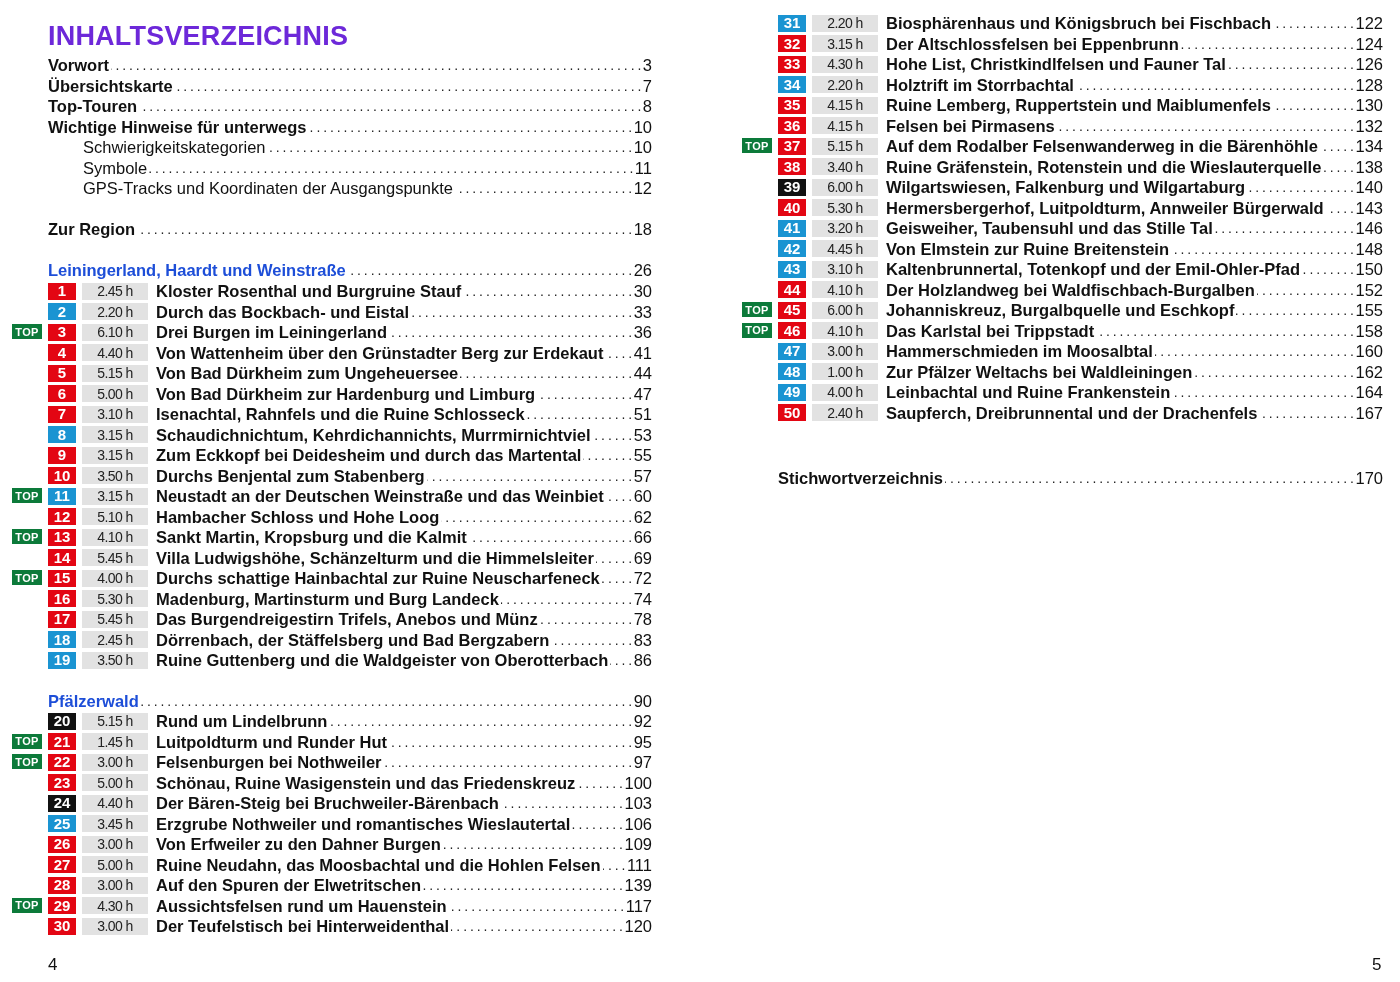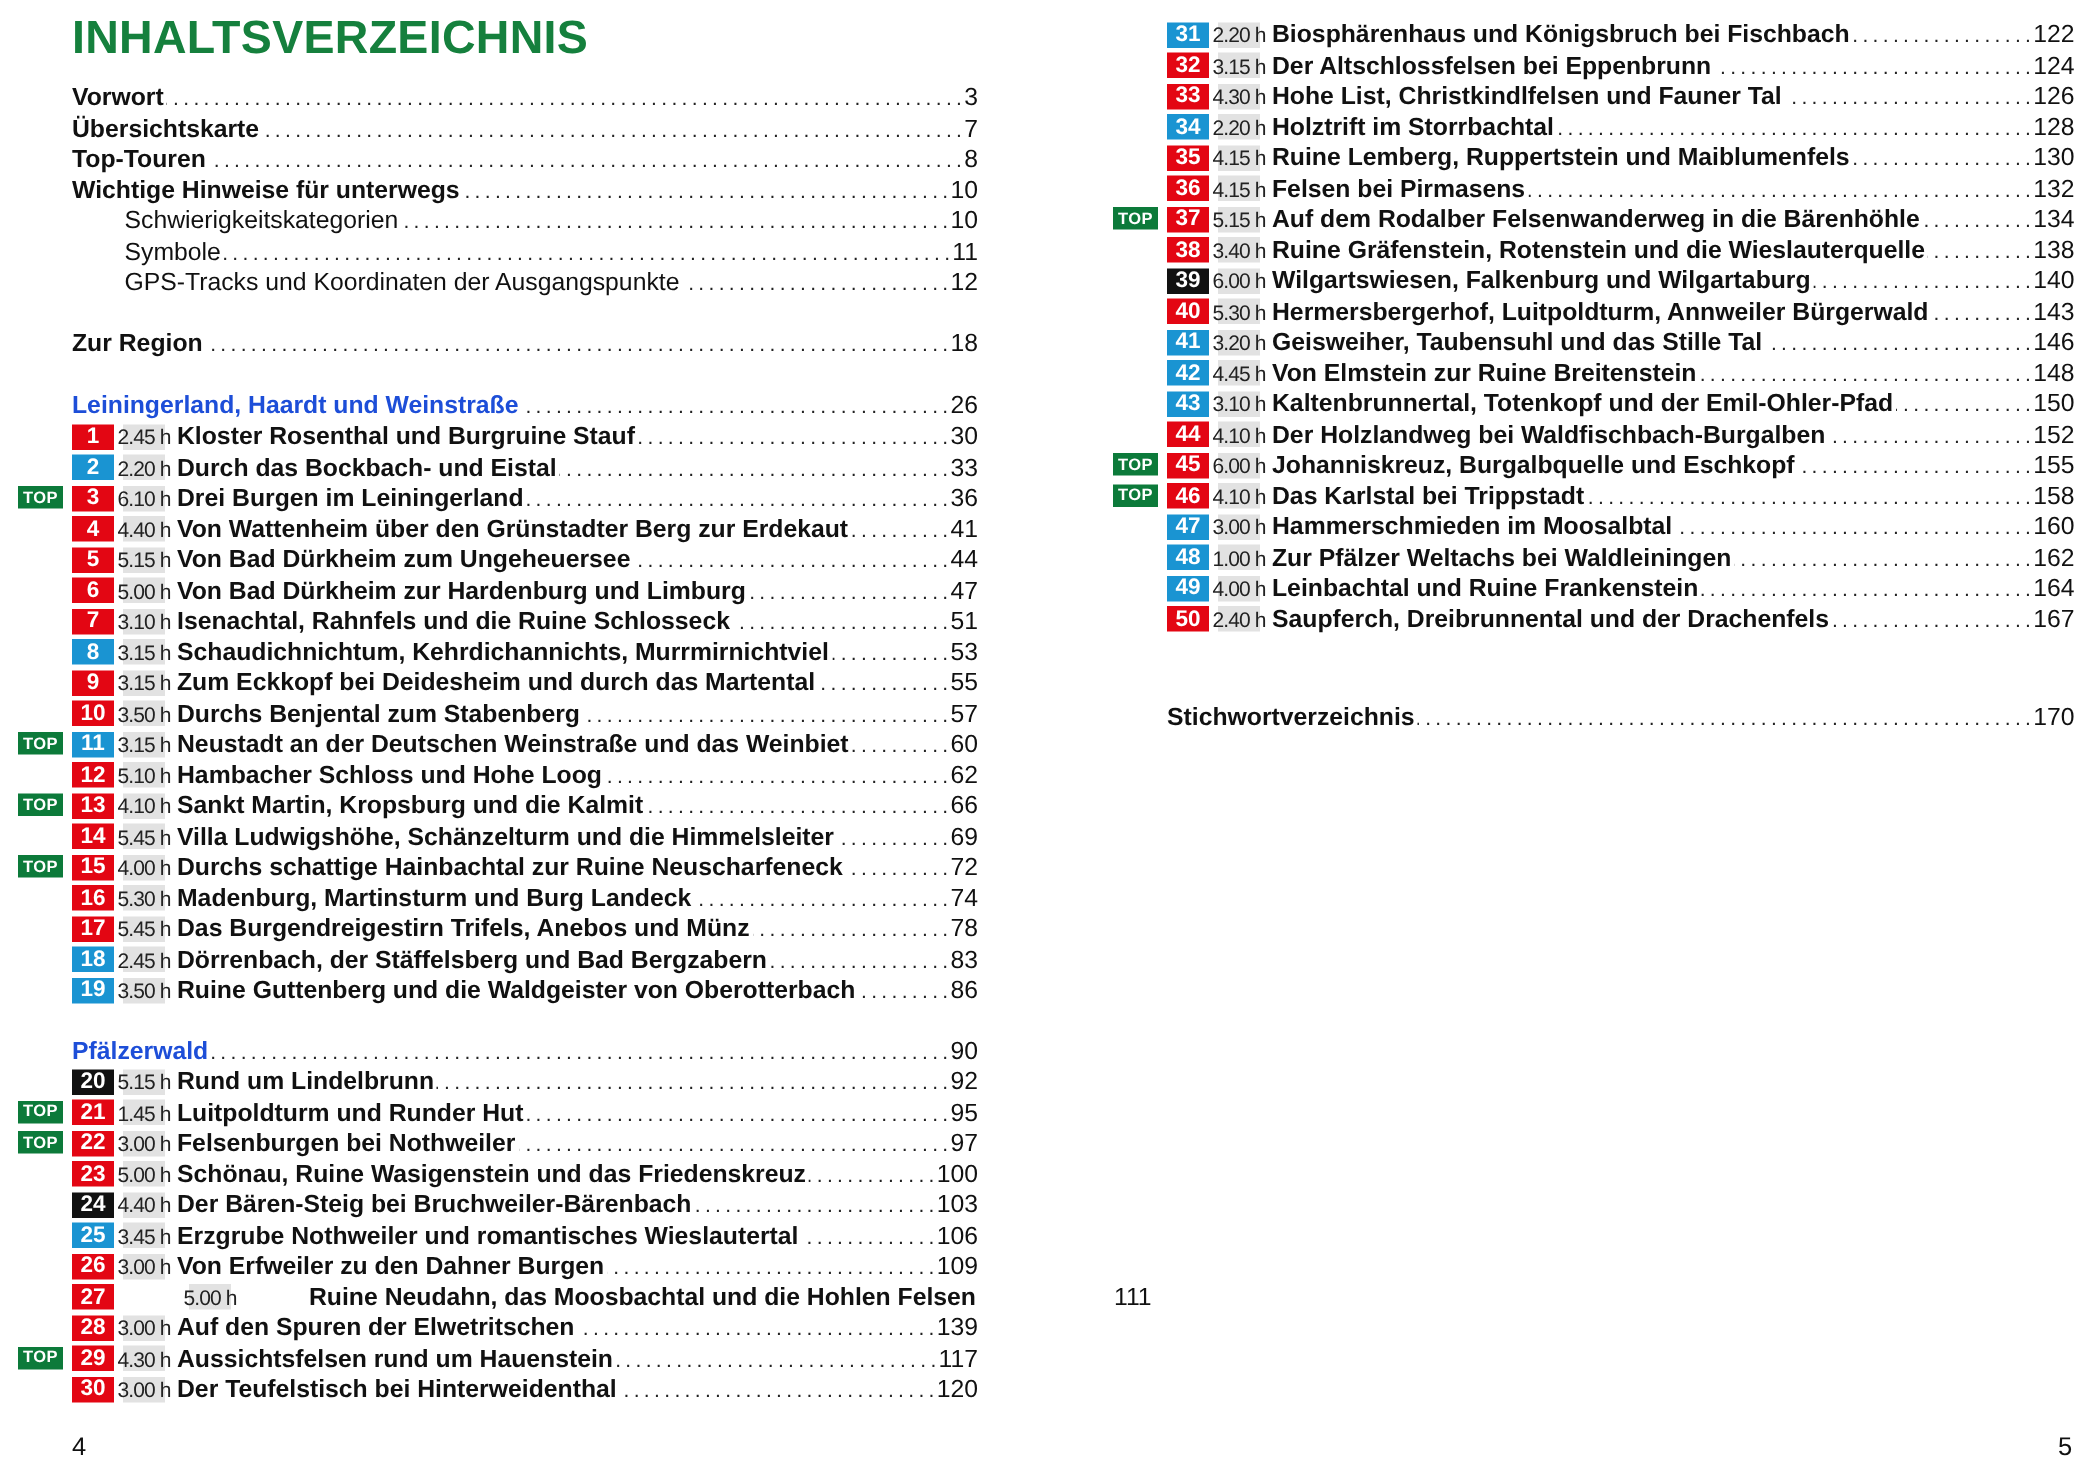--- a/index.html
+++ b/index.html
@@ -6,22 +6,22 @@
   body {
     width: 1400px; height: 982px; position: relative; overflow: hidden;
     font-family: "Liberation Sans", "DejaVu Sans", sans-serif;
     color: #111;
   }
   .page { position: absolute; top: 0; }
   .page-left { left: 0; width: 700px; }
   .page-right { left: 730px; width: 670px; }
 
   .title {
-    position: absolute; left: 48px; top: 7px;
-    font-size: 31px; font-weight: bold; color: #15803d;
+    position: absolute; left: 48px; top: 21px;
+    font-size: 27px; font-weight: bold; color: #6d28d9;
     letter-spacing: 0.2px;
   }
 
   .row {
     position: absolute; height: 20px; display: flex; align-items: center;
     font-size: 16.5px; line-height: 20px; white-space: nowrap;
   }
   .left-rows .row { left: 48px; width: 604px; }
   .right-rows .row { left: 48px; width: 605px; }
 
@@ -46,21 +46,21 @@
   }
   .tour .num-badge {
     flex: 0 0 auto; width: 28px; height: 17px; color: #fff;
     font-weight: bold; font-size: 15px; display: flex; align-items: center;
     justify-content: center; margin-right: 6px;
   }
   .num-badge.red { background: #e30613; }
   .num-badge.blue { background: #1a94d2; }
   .num-badge.black { background: #111111; }
   .tour .duration {
-    flex: 0 0 auto; width: 28px; height: 17px; background: #e2e2e2;
+    flex: 0 0 auto; width: 66px; height: 17px; background: #e2e2e2;
     color: #222; font-size: 14px; display: flex; align-items: center;
     justify-content: center; margin-right: 8px; letter-spacing: -0.6px;
   }
 
   .folio { position: absolute; top: 955px; font-size: 17px; color: #111; }
   .folio-left { left: 48px; }
   .folio-right { left: 1372px; }
 </style>
 </head>
 <body>
@@ -299,21 +299,21 @@
         <span class="dots"></span>
         <span class="page-num">106</span>
       </div>
       <div class="row tour" style="top: 834px;">
         <span class="num-badge red">26</span>
         <span class="duration">3.00 h</span>
         <span class="label">Von Erfweiler zu den Dahner Burgen</span>
         <span class="dots"></span>
         <span class="page-num">109</span>
       </div>
-      <div class="row tour" style="top: 854.5px; gap: 44px;">
+      <div class="row tour" style="top: 854.5px;">
         <span class="num-badge red">27</span>
         <span class="duration">5.00 h</span>
         <span class="label">Ruine Neudahn, das Moosbachtal und die Hohlen Felsen</span>
         <span class="dots"></span>
         <span class="page-num">111</span>
       </div>
       <div class="row tour" style="top: 875px;">
         <span class="num-badge red">28</span>
         <span class="duration">3.00 h</span>
         <span class="label">Auf den Spuren der Elwetritschen</span>

